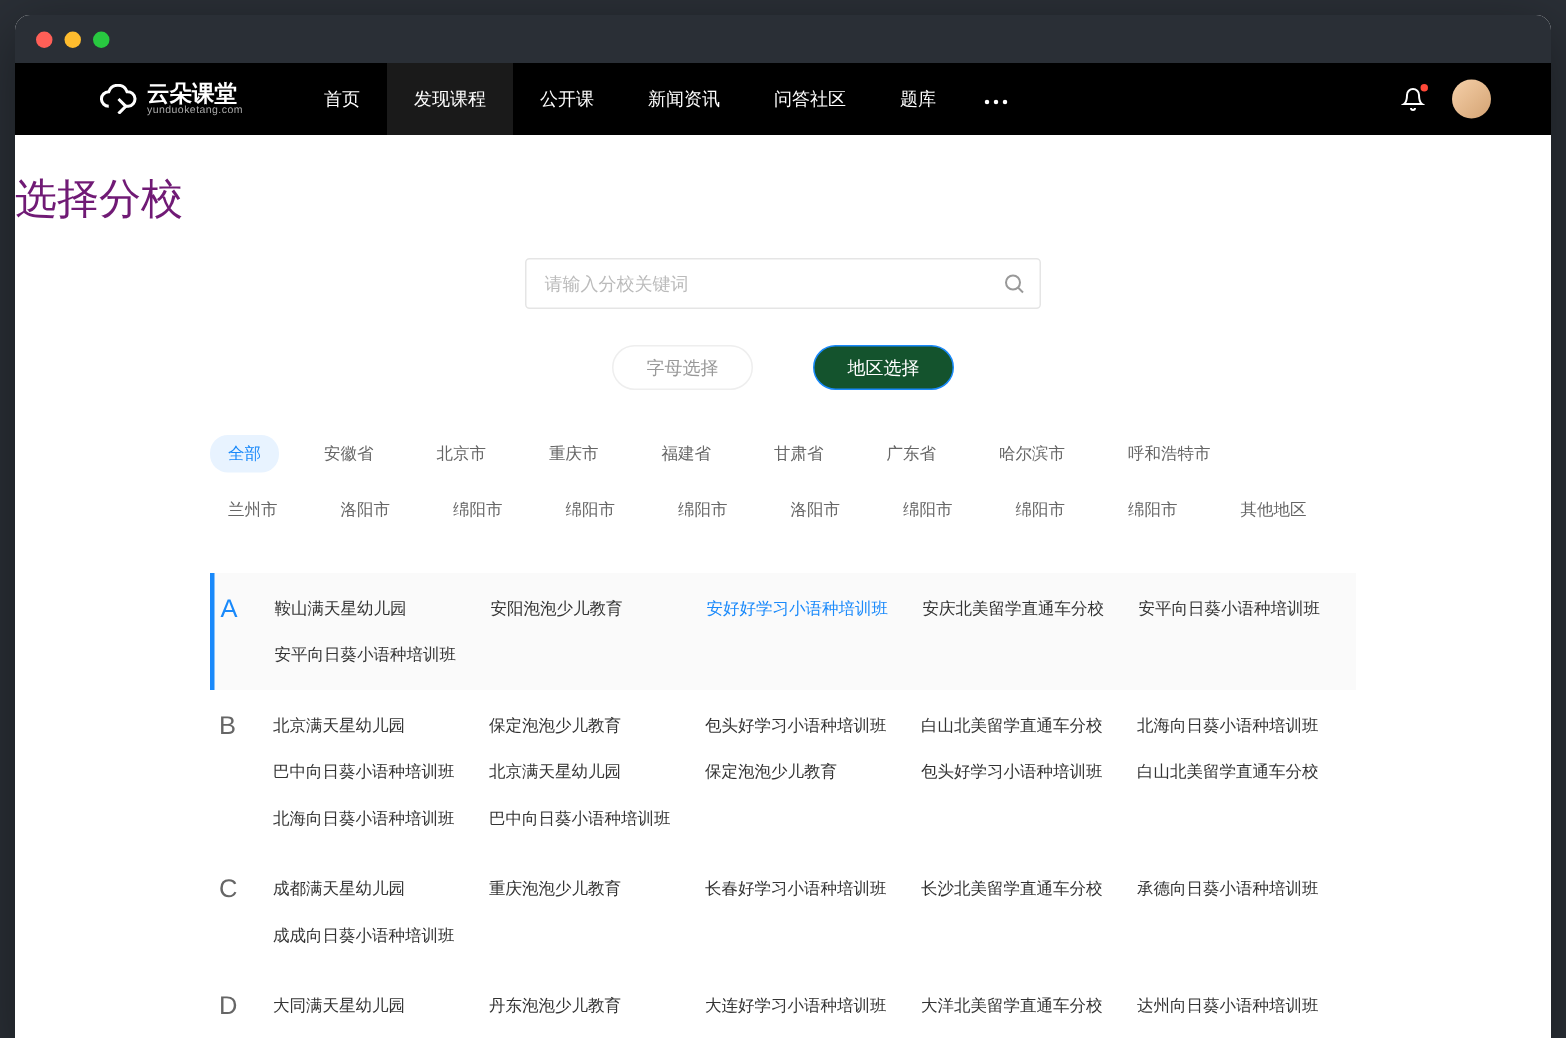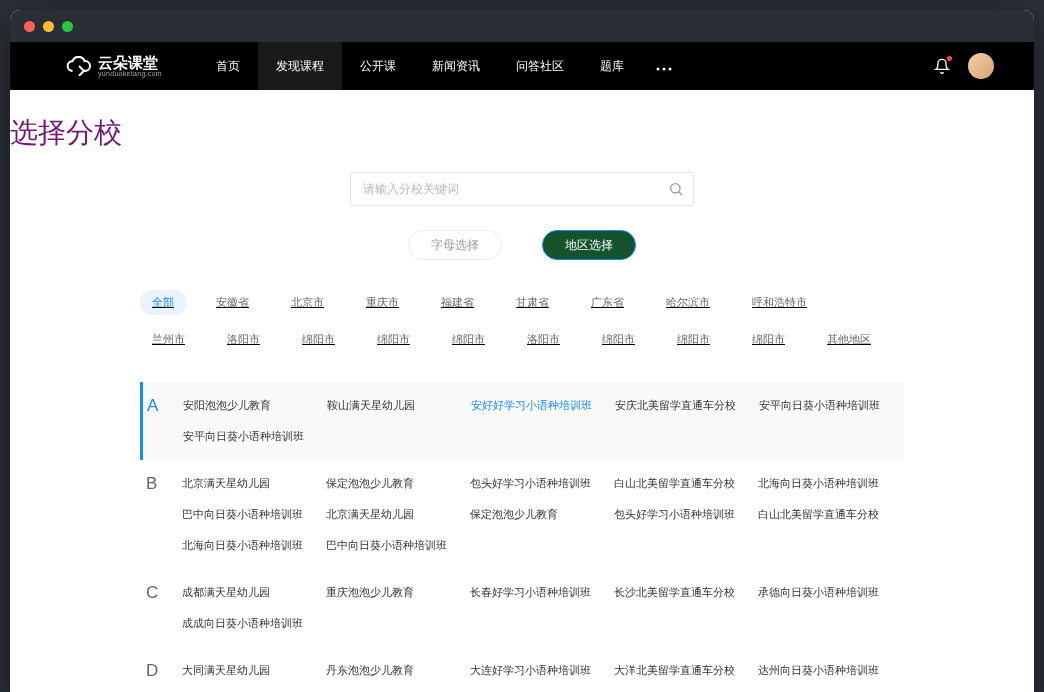--- a/index.html
+++ b/index.html
@@ -28,21 +28,21 @@
     .search-box { width: 344px; margin: 0 auto 24px; position: relative; }
     .search-box input { width: 100%; height: 34px; border: 1px solid #e5e5e5; border-radius: 3px; padding: 0 36px 0 12px; font-size: 12px; color: #333; outline: none; }
     .search-box input::placeholder { color: #bbb; }
     .search-icon { position: absolute; right: 10px; top: 50%; transform: translateY(-50%); width: 16px; height: 16px; color: #999; }
     .toggle { display: flex; justify-content: center; margin-bottom: 30px; }
     .toggle-wrap { display: flex; border-radius: 16px; gap: 40px; }
     .toggle-btn { height: 30px; padding: 0 22px; border-radius: 15px; font-size: 12px; display: flex; align-items: center; cursor: pointer; border: 1px solid transparent; }
     .toggle-btn.inactive { background: #fff; color: #999; border-color: #eee; }
     .toggle-btn.active { background: #14532d; color: #fff; border-color: #1989fa; }
     .region-filter { padding: 0 130px; }
-    .region-row { display: flex; flex-wrap: wrap; gap: 0; text-decoration: underline; }
+    .region-row { display: flex; flex-wrap: wrap; gap: 0; }
     .region-tag { font-size: 11px; padding: 5px 12px; border-radius: 12px; cursor: pointer; color: #666; margin-right: 18px; margin-bottom: 12px; }
     .region-tag.active { background: #e8f3ff; color: #1989fa; }
     .list { padding: 18px 130px 0 130px; }
     .group { display: flex; border-left: 2px solid transparent; }
     .group.highlight { border-left: 3px solid #1989fa; background: #fafafa; }
     .letter { width: 40px; font-size: 17px; font-weight: 500; color: #666; padding-top: 14px; padding-left: 4px;}
     .group.highlight .letter { color: #1989fa; }
     .items { flex: 1; display: flex; flex-wrap: wrap; padding: 8px 0; }
     .item { font-size: 11px; color: #333; padding: 8px 0; margin-right: 18px; cursor: pointer; width: 126px; white-space: nowrap;}
     .item.active { color: #1989fa; }
@@ -135,22 +135,22 @@
           <div class="region-tag">绵阳市</div>
           <div class="region-tag">绵阳市</div>
           <div class="region-tag">其他地区</div>
         </div>
     </div>
 
     <div class="list" id="list">
         <div class="group highlight">
           <div class="letter">A</div>
           <div class="items">
+            <div class="item">鞍山满天星幼儿园</div>
             <div class="item">安阳泡泡少儿教育</div>
-            <div class="item">鞍山满天星幼儿园</div>
             <div class="item active">安好好学习小语种培训班</div>
             <div class="item">安庆北美留学直通车分校</div>
             <div class="item">安平向日葵小语种培训班</div>
             <div class="item">安平向日葵小语种培训班</div>
           </div>
         </div>
         <div class="group">
           <div class="letter">B</div>
           <div class="items">
             <div class="item">北京满天星幼儿园</div>

